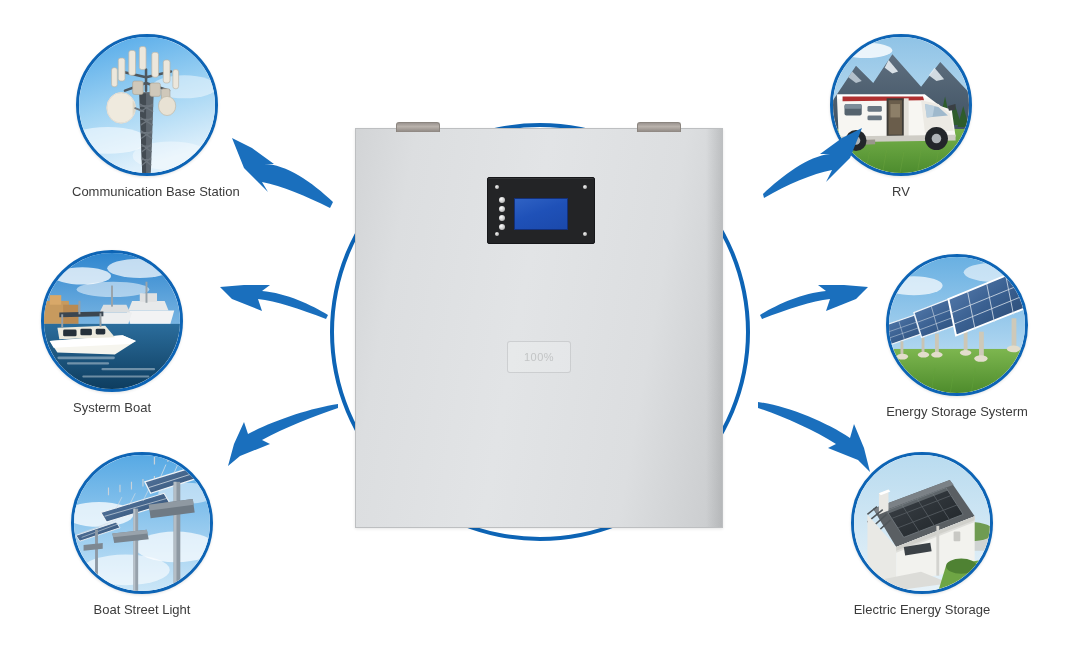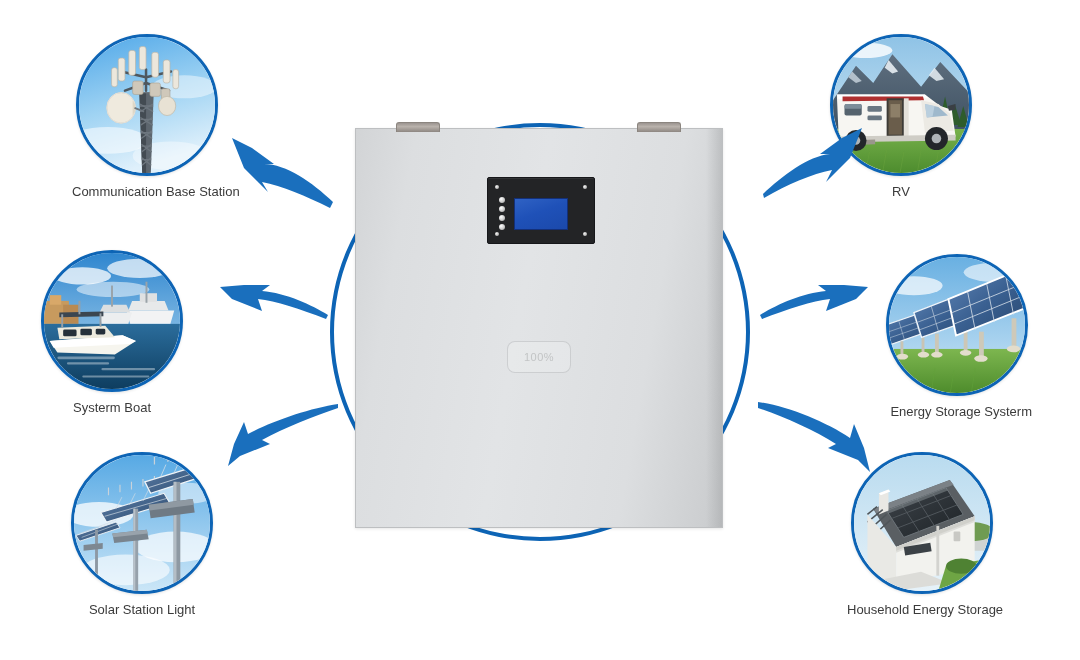--- a/index.html
+++ b/index.html
@@ -65,21 +65,21 @@
     position:absolute;left:26px;top:20px;width:52px;height:30px;
     background:linear-gradient(160deg,#2f62c4 0%,#1f51b8 45%,#1b49ab 100%);
     border:1px solid #13307a;
   }
 
   
   .logo-mark{
     position:absolute;left:50%;top:212px;transform:translateX(-50%);
     width:62px;height:30px;
     border:1px solid rgba(150,152,154,.32);
-    border-radius:8px;
+    border-radius:3px;
     display:flex;align-items:center;justify-content:center;
     color:rgba(150,152,154,.45);
     font-size:11px;letter-spacing:.5px;
     background:rgba(255,255,255,.18);
   }
 
   
   .app{position:absolute;width:150px;text-align:center;}
   .bubble{
     width:142px;height:142px;border-radius:50%;
@@ -95,21 +95,21 @@
     font-size:13px;
     color:#3b3b3b;
     line-height:1.2;
     white-space:nowrap;
   }
 
   .app.p-tl{left:72px;top:34px;}
   .app.p-ml{left:37px;top:250px;}
   .app.p-bl{left:67px;top:452px;}
   .app.p-tr{left:826px;top:34px;}
-  .app.p-mr{left:882px;top:254px;text-align:right;}
+  .app.p-mr{left:882px;top:254px;}
   .app.p-br{left:847px;top:452px;}
 
   
   .arrow{position:absolute;}
   .arrow svg{display:block;overflow:visible;}
 </style>
 </head>
 <body>
 
 <div id="stage">
@@ -304,21 +304,21 @@
           <g stroke="#c9d2da" stroke-width="1.3">
             <path d="M84 10 L84 2 M98 7 L98 -1 M112 4 L112 -4 M126 1 L126 -7"></path>
           </g>
           <rect x="104" y="28" width="7" height="114" fill="#8e99a3"></rect>
           <rect x="104" y="28" width="3" height="114" fill="#b4bdc5"></rect>
           <path d="M78 52 L124 46 L126 60 L80 66 Z" fill="#6f7a84"></path>
           <path d="M78 52 L124 46 L125 52 L79 58 Z" fill="#8f99a2"></path>
         </g>
       </svg>
     </div>
-    <div class="app-label">Solar Station Light</div>
+    <div class="app-label">Boat Street Light</div>
   </div>
 
   <div class="app p-tr">
     <div class="bubble">
       <svg viewBox="0 0 142 142" preserveAspectRatio="xMidYMid slice">
         <defs>
           <linearGradient id="skyD" x1="0" y1="0" x2="0" y2="1">
             <stop offset="0" stop-color="#8fc3e6"></stop>
               <stop offset="1" stop-color="#d9ecf7"></stop>
           </linearGradient>
@@ -506,21 +506,21 @@
         <rect x="104" y="80" width="7" height="10" rx="1" fill="#c8c8c4"></rect>
 
         <path d="M18 132 L70 122 L100 134 L40 142 L14 140 Z" fill="#dcdcd8"></path>
 
         <path d="M0 128 L18 126 L40 142 L0 142 Z" fill="#6ea544"></path>
         <path d="M96 116 L142 108 L142 142 L88 142 Z" fill="#6ea544"></path>
         <ellipse cx="112" cy="116" rx="16" ry="8" fill="#4f8233"></ellipse>
         <ellipse cx="10" cy="128" rx="12" ry="6" fill="#4f8233"></ellipse>
       </svg>
     </div>
-    <div class="app-label">Household Energy Storage</div>
+    <div class="app-label">Electric Energy Storage</div>
   </div>
 
   <div class="arrow" style="left:222px;top:130px;">
     <svg width="112" height="80" viewBox="0 0 112 80">
       <path d="M108 78 C 84 66, 60 56, 40 52 L 46 62 L 22 38 L 10 8 L 30 18 L 52 34 L 42 34
                C 64 34, 90 52, 111 72 Z" fill="#1a6fbd"></path>
     </svg>
   </div>
 
   <div class="arrow" style="left:218px;top:283px;">

